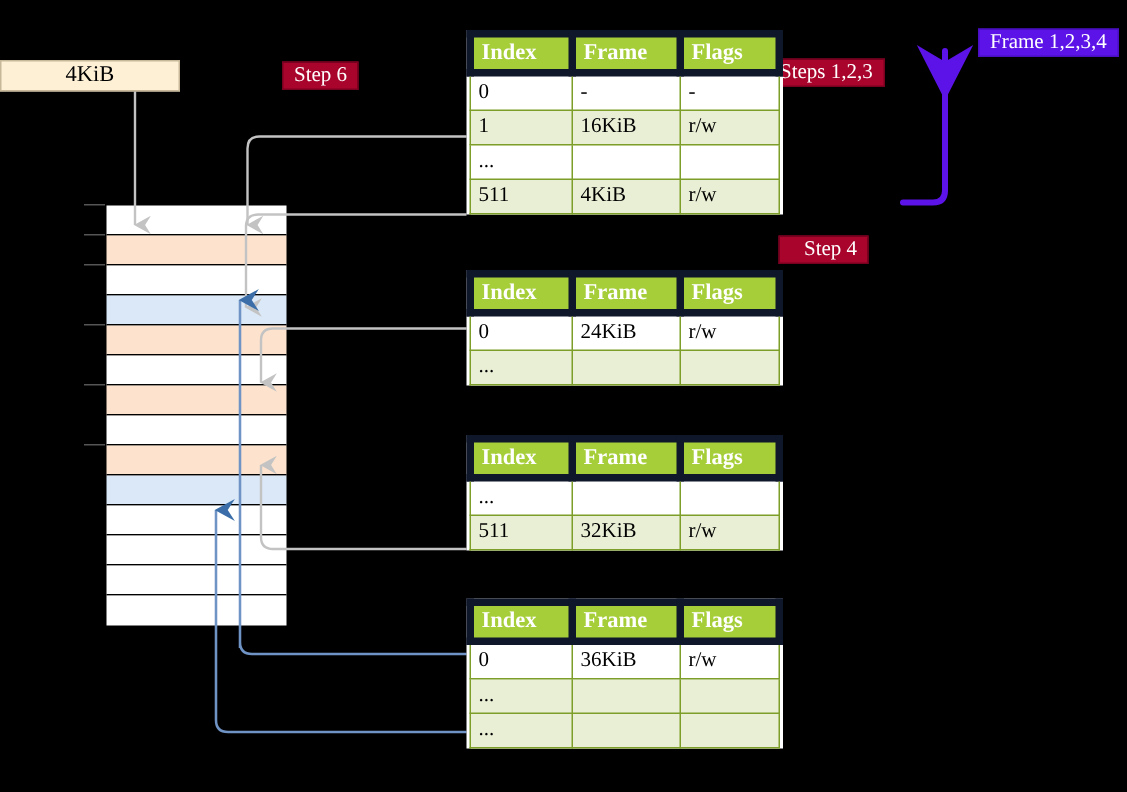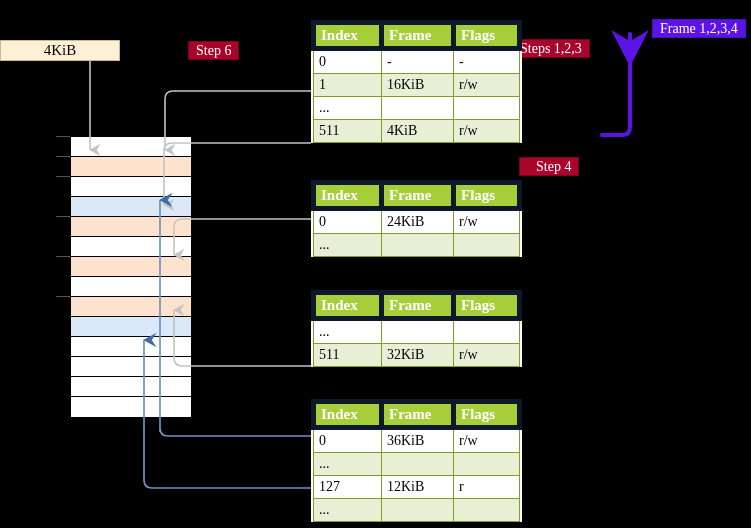--- a/index.html
+++ b/index.html
@@ -212,25 +212,20 @@
       <tr>
         <td class="col-idx">0</td>
         <td class="col-frm">36KiB</td>
         <td class="col-flg">r/w</td>
       </tr>
       <tr class="alt">
         <td class="col-idx">...</td>
         <td class="col-frm"></td>
         <td class="col-flg"></td>
       </tr>
-      <tr>
-        <td class="col-idx">127</td>
-        <td class="col-frm">12KiB</td>
-        <td class="col-flg">r</td>
-      </tr>
       <tr class="alt">
         <td class="col-idx">...</td>
         <td class="col-frm"></td>
         <td class="col-flg"></td>
       </tr>
     </tbody>
   </table>
 
 <div class="tick" style="position: absolute; left: 56px; top: 136px;"></div>
 <div class="tick" style="position: absolute; left: 56px; top: 156px;"></div>

